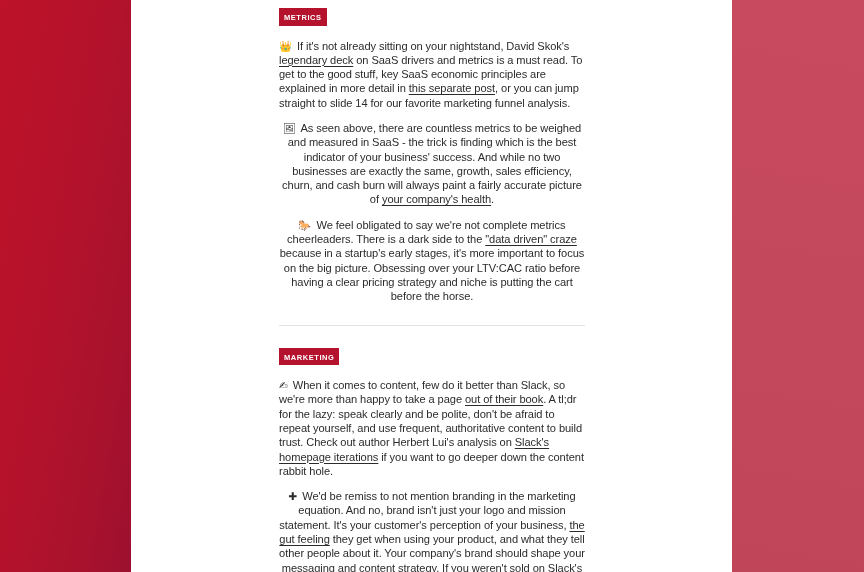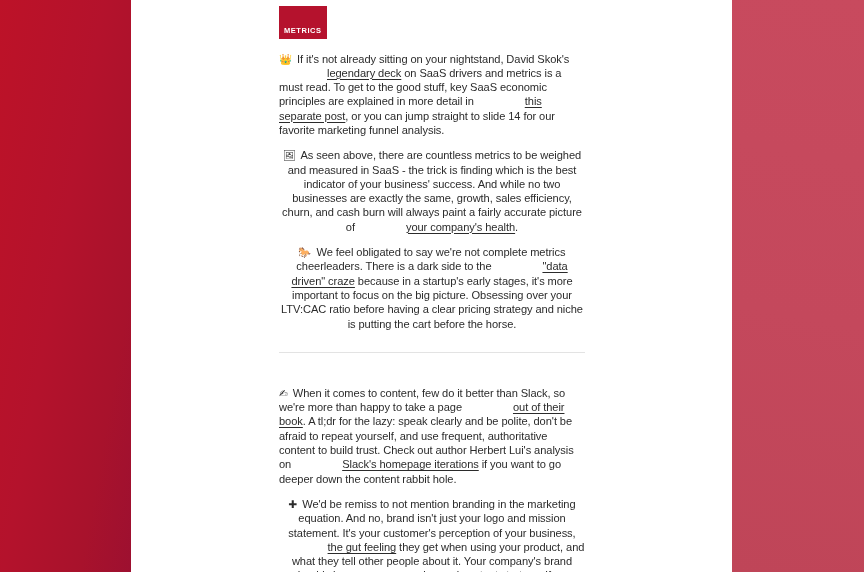--- a/index.html
+++ b/index.html
@@ -61,21 +61,21 @@
 
   
   .section-badge {
     display: inline-block;
     background: #b5122d;
     color: #ffffff;
     font-size: 7.5px;
     font-weight: bold;
     letter-spacing: 0.55px;
     line-height: 1;
-    padding: 21px 5px 4px 5px;
+    padding: 6px 5px 4px 5px;
     text-transform: uppercase;
     font-family: "Liberation Sans", sans-serif;
   }
 
   .badge-row { margin: 0; padding: 0; }
   .badge-row.metrics  { margin-top: 3px; }
   .badge-row.marketing{ margin-top: 0px; }
 
   
   p.para {
@@ -98,21 +98,20 @@
     margin-right: 2px;
     letter-spacing: 0;
   }
 
   .para a, .link {
     color: #2b2b2b;
     text-decoration: underline;
     text-decoration-thickness: 1px;
     text-underline-offset: 1.5px;
     cursor: pointer;
-    margin-left: 48px;
   }
 
   
   .divider {
     border: 0;
     border-top: 1px solid #e3e3e3;
     margin: 0;
     width: 100%;
   }
 
@@ -134,19 +133,20 @@
 
     <div class="spacer-top"></div>
         <div class="badge-row metrics"><span class="section-badge">METRICS</span></div>
         <div class="spacer-after-badge"></div>
         <p class="para"><span class="emoji">👑</span> <span>If it's not already sitting on your nightstand, David Skok's </span><a>legendary deck</a><span> on SaaS drivers and metrics is a must read. To get to the good stuff, key SaaS economic principles are explained in more detail in </span><a>this separate post</a><span>, or you can jump straight to slide 14 for our favorite marketing funnel analysis.</span></p>
         <p class="para"><span class="emoji">🖼</span> <span>As seen above, there are countless metrics to be weighed and measured in SaaS - the trick is finding which is the best indicator of your business' success. And while no two businesses are exactly the same, growth, sales efficiency, churn, and cash burn will always paint a fairly accurate picture of </span><a>your company's health</a><span>.</span></p>
         <p class="para"><span class="emoji">🐎</span> <span>We feel obligated to say we're not complete metrics cheerleaders. There is a dark side to the </span><a>"data driven" craze</a><span> because in a startup's early stages, it's more important to focus on the big picture. Obsessing over your LTV:CAC ratio before having a clear pricing strategy and niche is putting the cart before the horse.</span></p>
         <div class="spacer-before-divider"></div>
         <hr class="divider">
         <div class="spacer-after-divider"></div>
+        <div class="badge-row marketing"><span class="section-badge">MARKETING</span></div>
         <div class="spacer-after-badge"></div>
         <p class="para"><span class="emoji">✍</span> <span>When it comes to content, few do it better than Slack, so we're more than happy to take a page </span><a>out of their book</a><span>. A tl;dr for the lazy: speak clearly and be polite, don't be afraid to repeat yourself, and use frequent, authoritative content to build trust. Check out author Herbert Lui's analysis on </span><a>Slack's homepage iterations</a><span> if you want to go deeper down the content rabbit hole.</span></p>
         <p class="para"><span class="emoji">✚</span> <span>We'd be remiss to not mention branding in the marketing equation. And no, brand isn't just your logo and mission statement. It's your customer's perception of your business, </span><a>the gut feeling</a><span> they get when using your product, and what they tell other people about it. Your company's brand should shape your messaging and content strategy. If you weren't sold on Slack's guide, here's </span></p>
       </div>
   </div>
 
 </div>
 
 </body></html>

